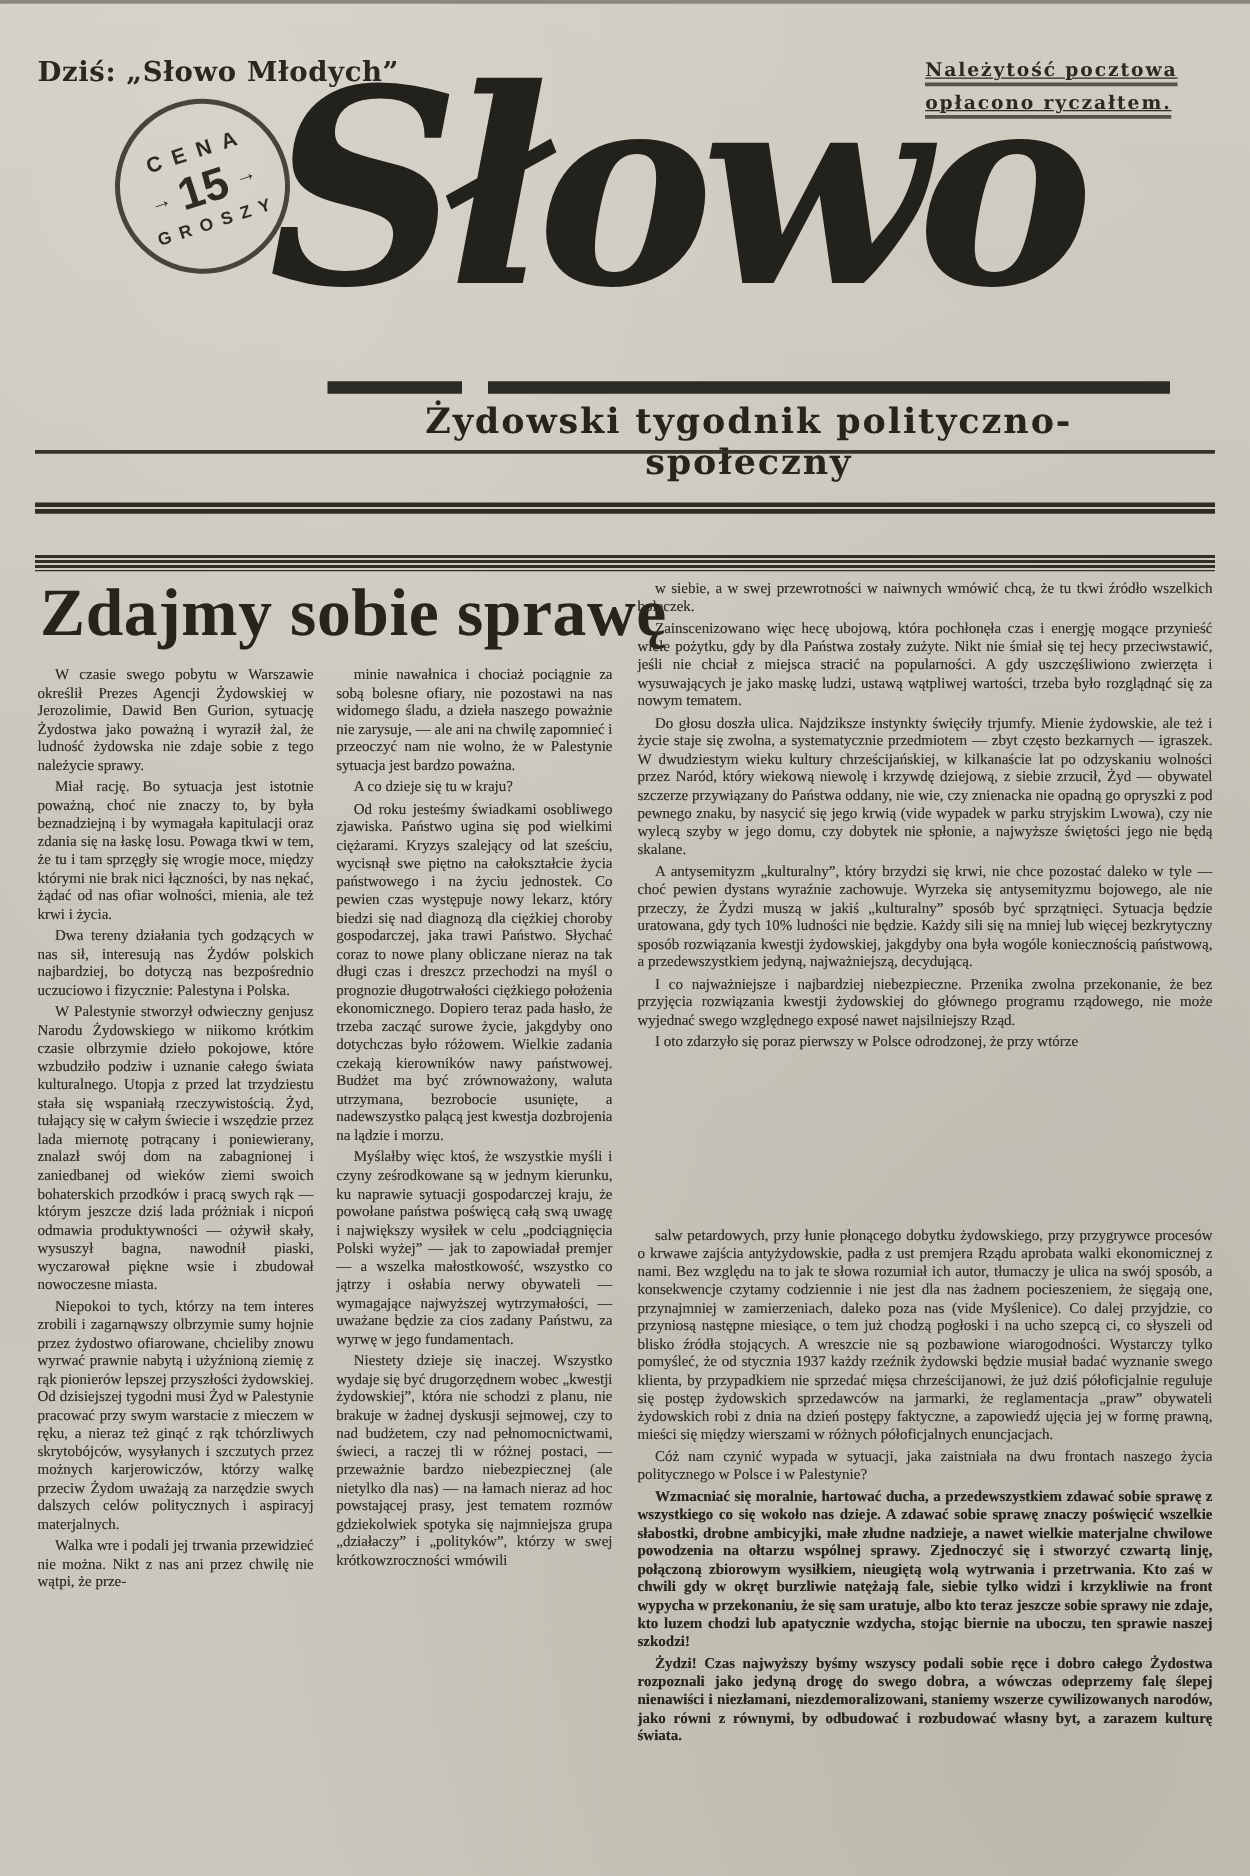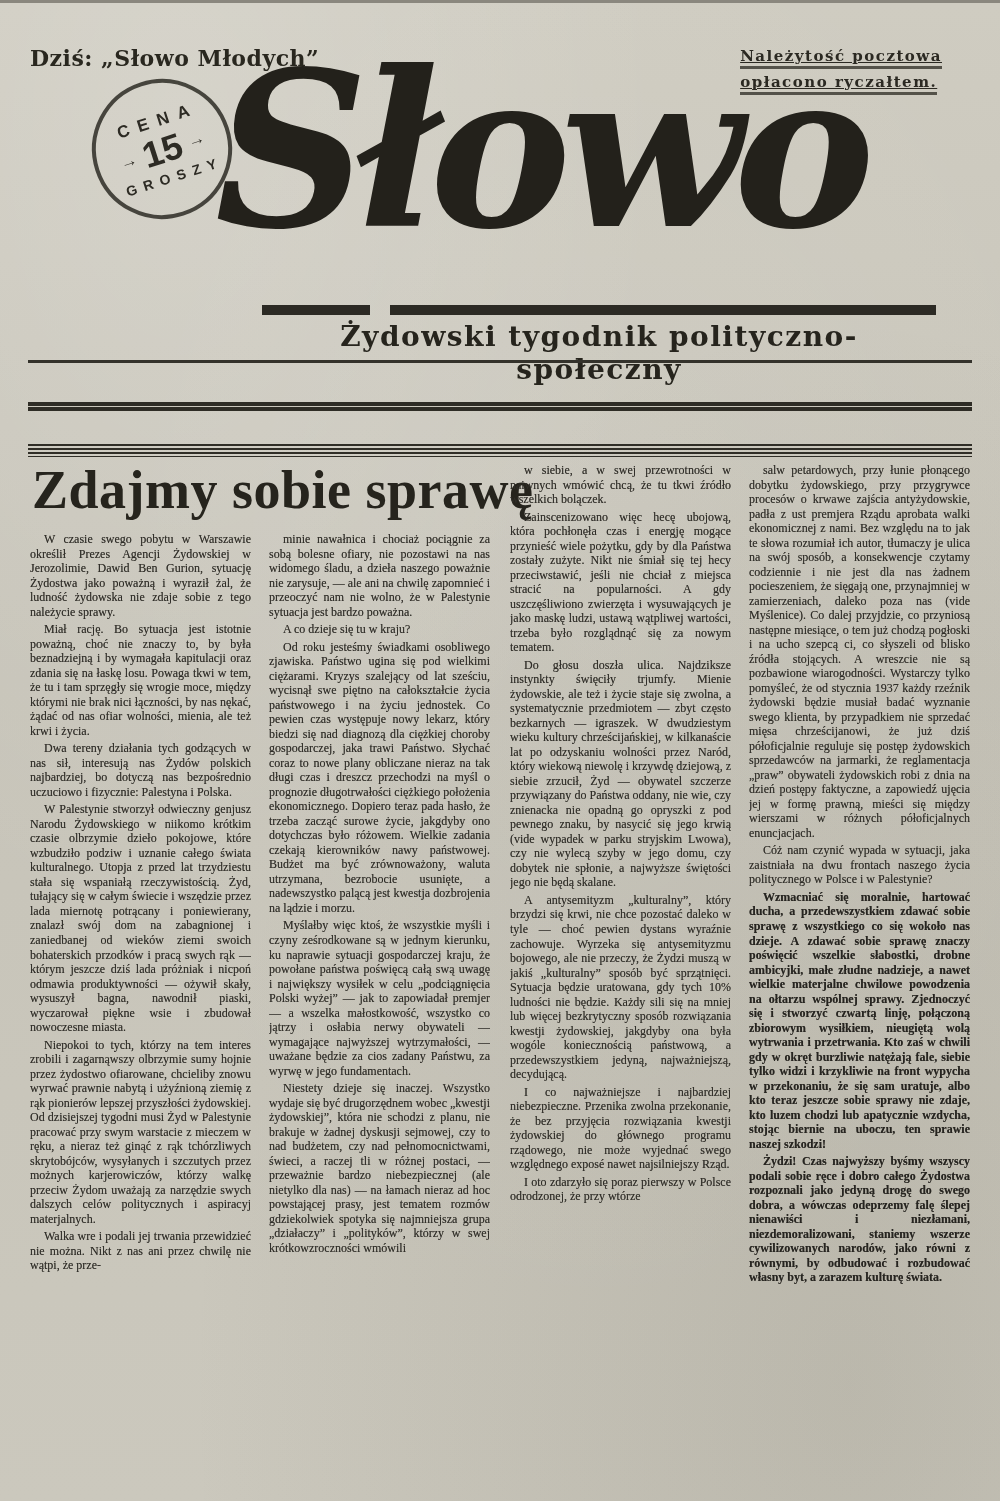--- a/index.html
+++ b/index.html
@@ -96,21 +96,21 @@
     display:flex;gap:20px;
   }
   .half{flex:1;display:flex;flex-direction:column;min-width:0;}
   .headline{
     margin:0 0 14px 2px;
     font:700 54px "Liberation Serif", serif;
     letter-spacing:.5px;line-height:1.02;color:#26241d;
     white-space:nowrap;
   }
   .cols{flex:1;display:flex;gap:18px;overflow:hidden;}
-  .half.right{flex-direction:row;gap:18px;overflow:hidden;}
+  .half.right{flex-direction:column;gap:18px;overflow:hidden;}
   .col{flex:1;min-width:0;overflow:hidden;text-align:justify;}
   .col p{
     margin:0 0 3px 0;
     text-indent:14px;
     font-size:12px;line-height:1.21;
     color:#302e29;
     text-shadow:0 0 .4px rgba(43,41,35,.55);
   }
   .col .bold p{font-weight:700;color:#262420;}
 </style>

